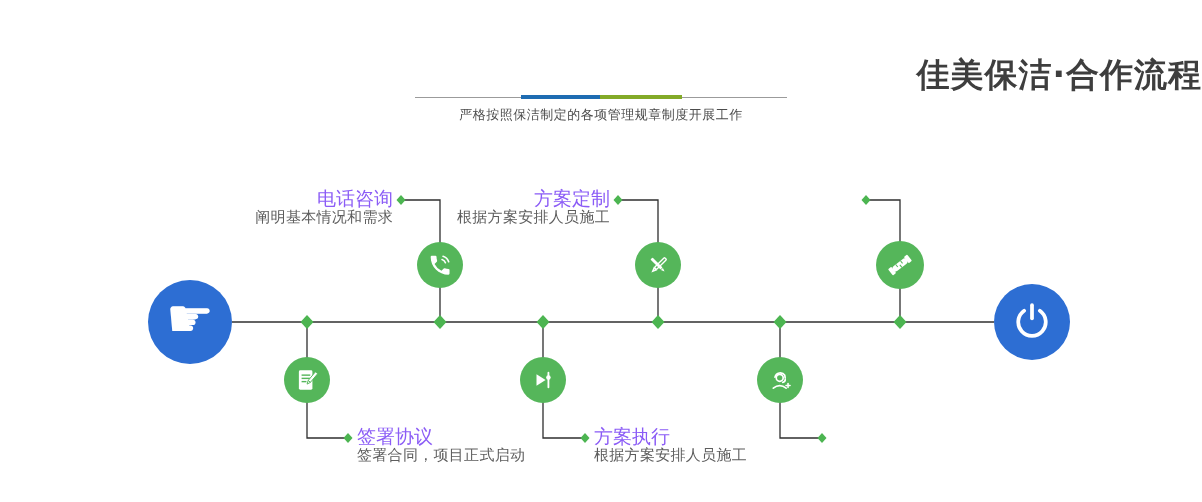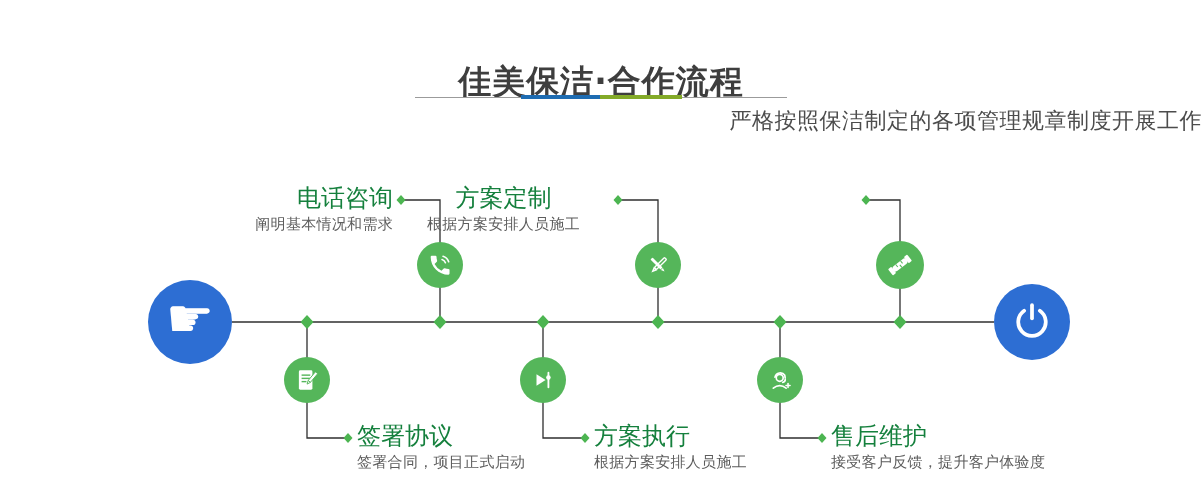--- a/index.html
+++ b/index.html
@@ -13,30 +13,30 @@
   *{margin:0;padding:0;box-sizing:border-box;}
   html,body{background:#fff;}
   body{
     width:1202px;height:502px;position:relative;overflow:hidden;
     font-family:"DejaVu Sans","Liberation Sans",sans-serif;
   }
   .stage{position:absolute;inset:0;}
 
   
   .hd-title{
-    position:absolute;top:60px;left:0;width:1202px;text-align:center;
+    position:absolute;top:53px;left:0;width:1202px;text-align:right;
     font-size:33px;font-weight:bold;color:#3e3e3e;letter-spacing:1px;
   }
   .hd-divider-line{position:absolute;left:415px;top:97px;width:372px;height:1px;background:#9b9b9b;}
   .hd-divider-band{position:absolute;left:521px;top:95px;height:4px;display:flex;}
   .hd-divider-band .seg-b{width:79px;height:4px;background:var(--divider-blue);}
   .hd-divider-band .seg-g{width:82px;height:4px;background:var(--divider-green);}
   .hd-sub{
-    position:absolute;top:106px;left:0;width:1202px;text-align:right;
-    font-size:22px;color:#4c4c4c;letter-spacing:.5px;
+    position:absolute;top:106px;left:0;width:1202px;text-align:center;
+    font-size:13px;color:#4c4c4c;letter-spacing:.5px;
   }
 
   
   svg.wires{position:absolute;left:0;top:0;z-index:1;}
   .ln{stroke:var(--line);stroke-width:1.3px;fill:none;}
   .dm{fill:var(--diamond-green);}
 
   
   .node{position:absolute;border-radius:50%;display:flex;align-items:center;justify-content:center;z-index:2;}
   .node.blue{background:var(--accent-blue);}
@@ -50,26 +50,26 @@
   #node-execute{left:520px;top:357px;}
   #node-support{left:757px;top:357px;}
 
   .hand-glyph{color:#fff;font-size:54px;line-height:1;transform:translateY(-3px);}
   svg .wf{fill:#fff;}
   svg .ws{fill:none;stroke:#fff;stroke-width:1.5;stroke-linecap:round;}
   svg .gs{stroke:var(--accent-green);}
 
   
   .step-label{position:absolute;z-index:2;white-space:nowrap;}
-  .step-label .t{font-size:24px;color:#15803d;line-height:22px;}
-  .step-label .d{font-size:15px;color:#5d5d5d;line-height:17px;margin-top:7px;letter-spacing:.3px;}
+  .step-label .t{font-size:19px;color:#8b5cf6;line-height:22px;}
+  .step-label .d{font-size:15px;color:#5d5d5d;line-height:17px;letter-spacing:.3px;}
   .step-label.top{text-align:right;}
   .step-label.bottom{text-align:left;}
   #lbl-t1{top:187px;right:809px;}
-  #lbl-t2{top:187px;right:622px;text-align:center;}
+  #lbl-t2{top:187px;right:592px;}
   #lbl-t3{top:187px;right:344px;}
   #lbl-b1{top:425px;left:357px;}
   #lbl-b2{top:425px;left:594px;}
   #lbl-b3{top:425px;left:831px;}
 </style>
 </head>
 <body>
 
 <div class="stage">
 
@@ -203,18 +203,14 @@
   </div>
 
   <div class="step-label bottom" id="lbl-b2">
     <div class="t">方案执行</div>
     <div class="d">根据方案安排人员施工</div>
   </div>
   <div class="step-label bottom" id="lbl-b1">
     <div class="t">签署协议</div>
     <div class="d">签署合同，项目正式启动</div>
   </div>
-  <div class="step-label bottom" id="lbl-b3">
-    <div class="t">售后维护</div>
-    <div class="d">接受客户反馈，提升客户体验度</div>
-  </div>
 
 </div>
 
 </body></html>

